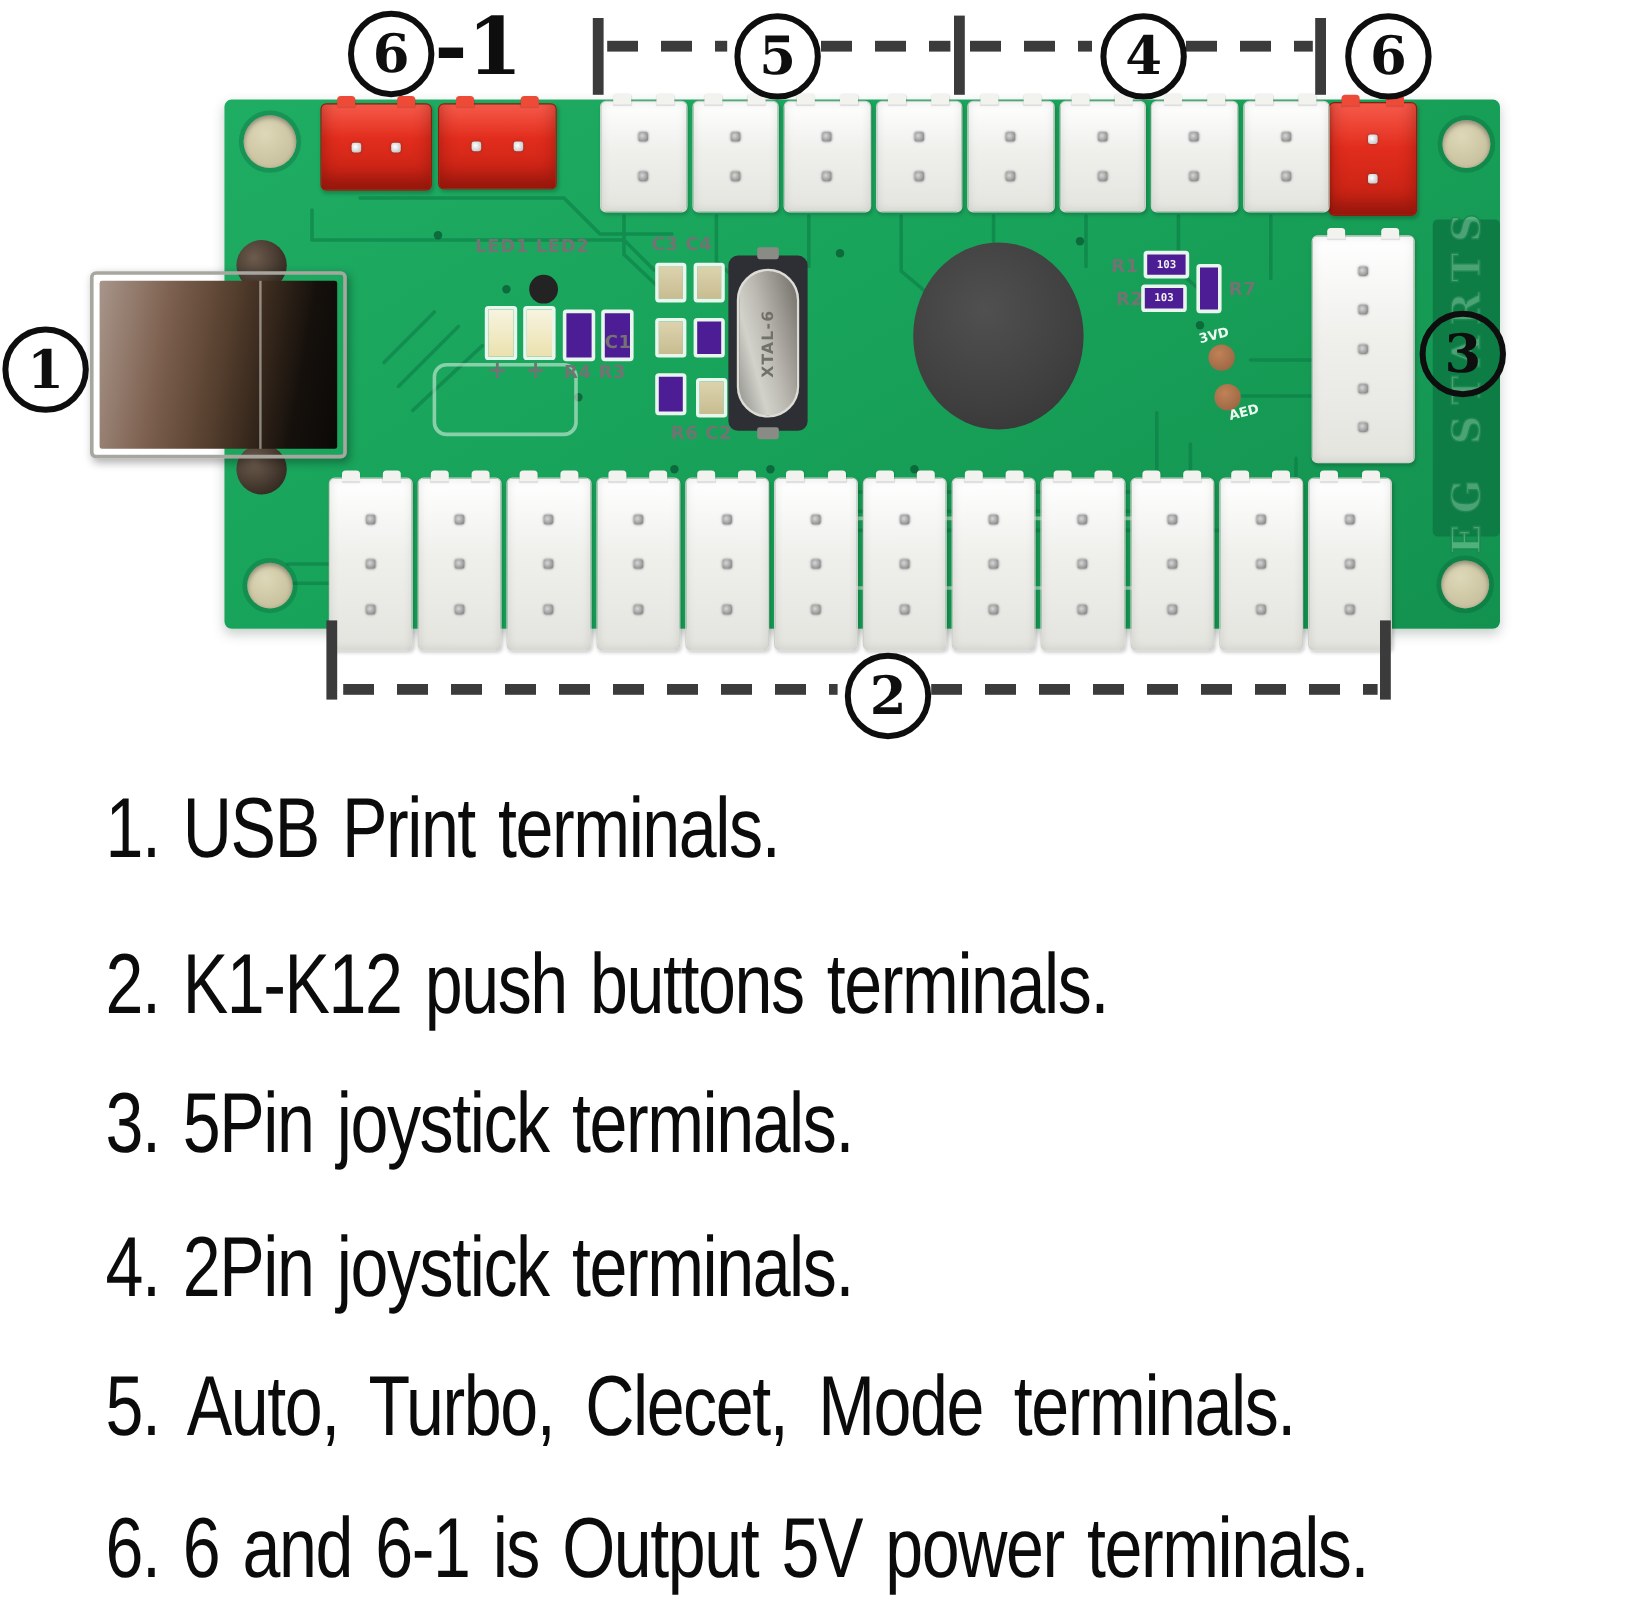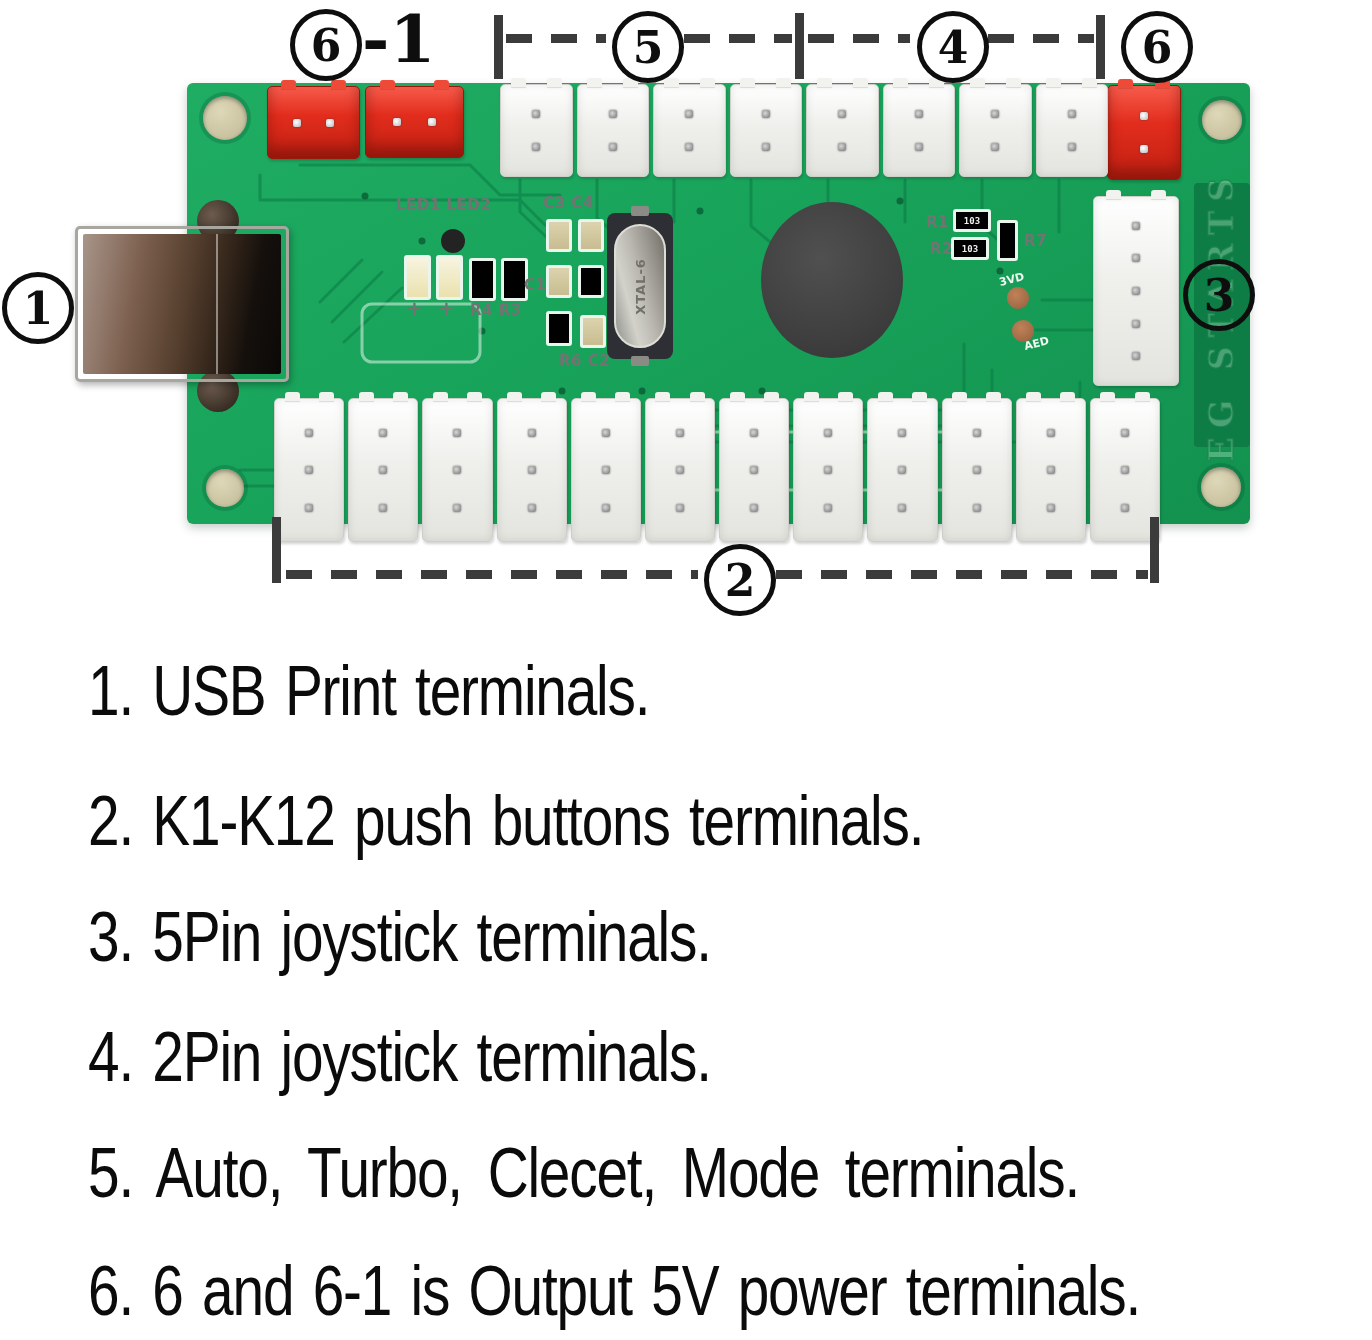--- a/index.html
+++ b/index.html
@@ -37,21 +37,21 @@
   .usb{position:absolute;left:75px;top:226px;width:214px;height:156px;
        background:linear-gradient(180deg,#ececе8,#b9b9b3);border:3px solid #a7a7a0;border-radius:5px;
        box-shadow:2px 3px 7px rgba(0,0,0,.3);padding:5px;box-sizing:border-box;}
   .usb-face{width:100%;height:100%;border-radius:2px;position:relative;
        background:linear-gradient(100deg,#a8958a 0%,#7c5f4e 28%,#57402f 50%,#33251a 68%,#15100c 82%,#0b0907 100%);}
   .usb-seam{position:absolute;left:67%;top:0;width:2px;height:100%;background:rgba(235,235,230,.5);}
   
   .sk{position:absolute;color:#737373;font:bold 15px "DejaVu Sans",sans-serif;letter-spacing:.5px;}
   .chip{position:absolute;border:3px solid #e9f6ee;border-radius:3px;box-sizing:border-box;}
   .led{background:linear-gradient(180deg,#f7f4e0,#ebe1ae);}
-  .dark{background:#000000;}
+  .dark{background:#4c1d95;}
   .tan{background:linear-gradient(180deg,#dcd3ae,#c8bc90);}
   .code{display:flex;align-items:center;justify-content:center;color:#f0f0f0;
         font:bold 9px "DejaVu Sans Mono",monospace;letter-spacing:0;}
   .blob{position:absolute;left:761px;top:202px;width:142px;height:156px;border-radius:50%;
         background:radial-gradient(circle at 42% 36%,#505050,#3f3f3f 62%,#333);}
   .xbase{position:absolute;left:607px;top:213px;width:66px;height:146px;background:#2e2e35;border-radius:8px;}
   .xtab{position:absolute;width:18px;height:10px;background:#8b8b86;border-radius:2px;}
   .xmetal{position:absolute;left:614px;top:224px;width:52px;height:124px;border-radius:26px;
         border:2px solid #dddDD6;box-sizing:border-box;display:flex;align-items:center;justify-content:center;
         background:linear-gradient(75deg,#8f8f8a,#d2d2cb 30%,#bab8b1 52%,#93908a 78%,#6f6c64);}
@@ -140,21 +140,21 @@
   <div class="chip led" style="left:404px;top:255px;width:27px;height:45px"></div>
   <div class="chip led" style="left:436px;top:255px;width:27px;height:45px"></div>
   <div class="chip dark" style="left:469px;top:258px;width:27px;height:43px"></div>
   <div class="chip dark" style="left:501px;top:258px;width:27px;height:43px"></div>
   <span class="sk" style="left:406px;top:296px;font-size:20px">+</span>
   <span class="sk" style="left:438px;top:296px;font-size:20px">+</span>
   <span class="sk" style="left:470px;top:301px">R4 R3</span>
   <span class="sk" style="left:543px;top:194px">C3 C4</span>
   <div class="chip tan" style="left:546px;top:219px;width:26px;height:33px"></div>
   <div class="chip tan" style="left:578px;top:219px;width:26px;height:33px"></div>
-  <span class="sk" style="left:524px;top:276px">C1</span>
+  <span class="sk" style="left:504px;top:276px">C1</span>
   <div class="chip tan" style="left:546px;top:265px;width:26px;height:33px"></div>
   <div class="chip dark" style="left:578px;top:265px;width:26px;height:33px"></div>
   <div class="chip dark" style="left:546px;top:311px;width:26px;height:35px"></div>
   <div class="chip tan" style="left:580px;top:315px;width:26px;height:33px"></div>
   <span class="sk" style="left:559px;top:352px">R6 C2</span>
 
   <div class="xbase"></div>
   <div class="xtab" style="left:631px;top:206px"></div>
   <div class="xtab" style="left:631px;top:356px"></div>
   <div class="xmetal">

